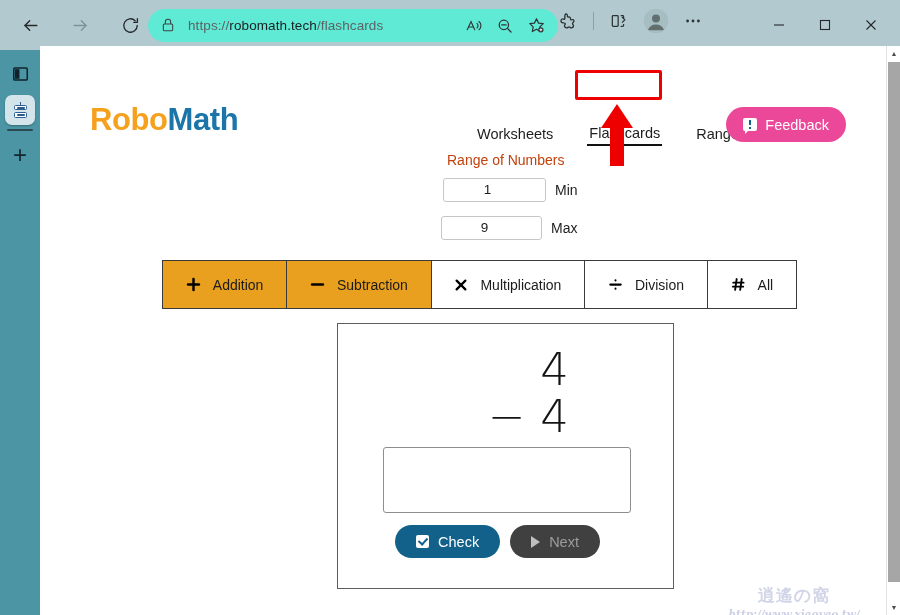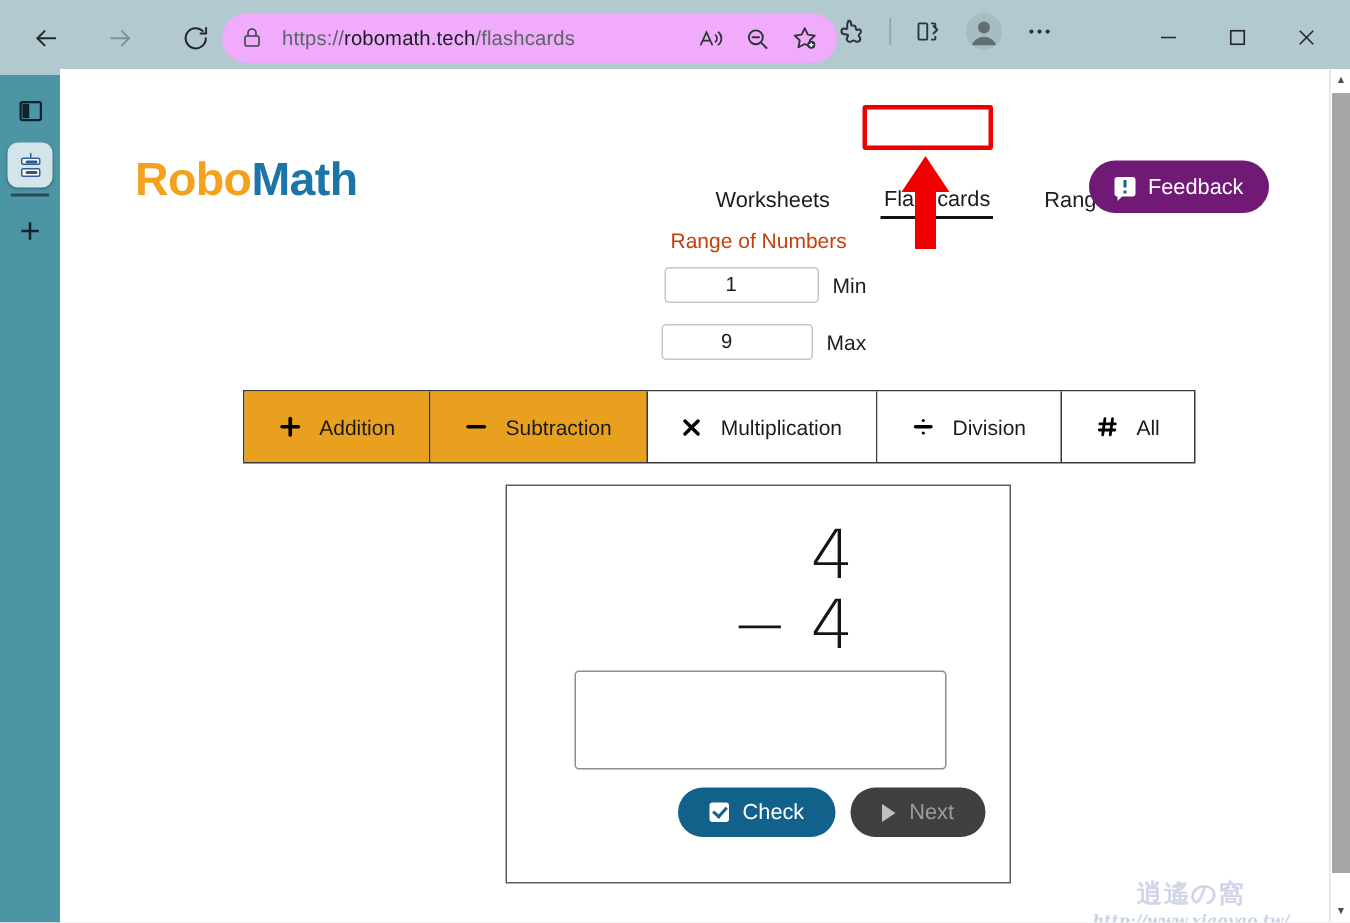--- a/index.html
+++ b/index.html
@@ -27,21 +27,21 @@
     display: flex; align-items: center; justify-content: center;
     border-radius: 4px;
     color: #24292b;
   }
   .nav-btn.disabled { color: #7f9297; }
   .nav-btns { display: flex; align-items: center; margin-left: 12px; gap: 14px; }
 
   .urlbar {
     position: absolute; left: 148px; top: 9px;
     width: 410px; height: 33px;
-    background: #f0abfc;
+    background: #5eead4;
     border-radius: 17px;
     display: flex; align-items: center;
     padding: 0 6px 0 12px;
   }
   .lock-icon { width: 18px; height: 18px; flex: 0 0 18px; color: #3b4245; }
   .url-text {
     flex: 1 1 auto;
     font-size: 13.5px;
     color: #5c6366;
     margin-left: 10px;
@@ -151,21 +151,21 @@
     position: absolute; left: 435px; top: 76px;
     display: flex; align-items: center; gap: 32px;
     font-size: 14.5px; color: #1d1d1d;
   }
   .nav-link { padding: 3px 2px; }
   .nav-link.active { border-bottom: 2.5px solid #111; }
 
   .feedback-btn {
     position: absolute; right: 40px; top: 61px;
     height: 35px;
-    background: #701a75;
+    background: #ec4899;
     color: #ffffff;
     border-radius: 18px;
     display: flex; align-items: center; gap: 8px;
     padding: 8px 17px;
     font-size: 14.5px;
   }
   .fb-icon { width: 14px; height: 13px; background: #fff; border-radius: 2px; position: relative; flex: 0 0 14px;}
   .fb-icon:before { content:""; position:absolute; left:5.5px; top:2px; width:2.5px; height:5px; background:#106390; }
   .fb-icon:after { content:""; position:absolute; left:5.5px; top:8.5px; width:2.5px; height:2.5px; background:#106390; }
   .fb-tail { position:absolute; left:2px; bottom:-3px; width:0; height:0; border-left:4px solid #fff; border-bottom:4px solid transparent; }
@@ -235,21 +235,21 @@
   .problem .op-sign { margin-right: 14px; }
   .answer-input {
     position: absolute; left: 45px; top: 123px;
     width: 248px; height: 66px;
     border: 1px solid #8e8e8e;
     border-radius: 3px;
     background: #fff;
   }
   .card-actions {
     position: absolute; left: 0; right: 16px; top: 201px;
-    display: flex; justify-content: flex-end; gap: 10px;
+    display: flex; justify-content: center; gap: 10px;
   }
   .btn-check {
     background: #12618b; color: #ffffff;
     border-radius: 17px;
     height: 33px; padding: 0 21px;
     display: flex; align-items: center; gap: 9px;
     font-size: 14.5px;
   }
   .chk-box {
     width: 13px; height: 13px; background: #fff; border-radius: 2px;

